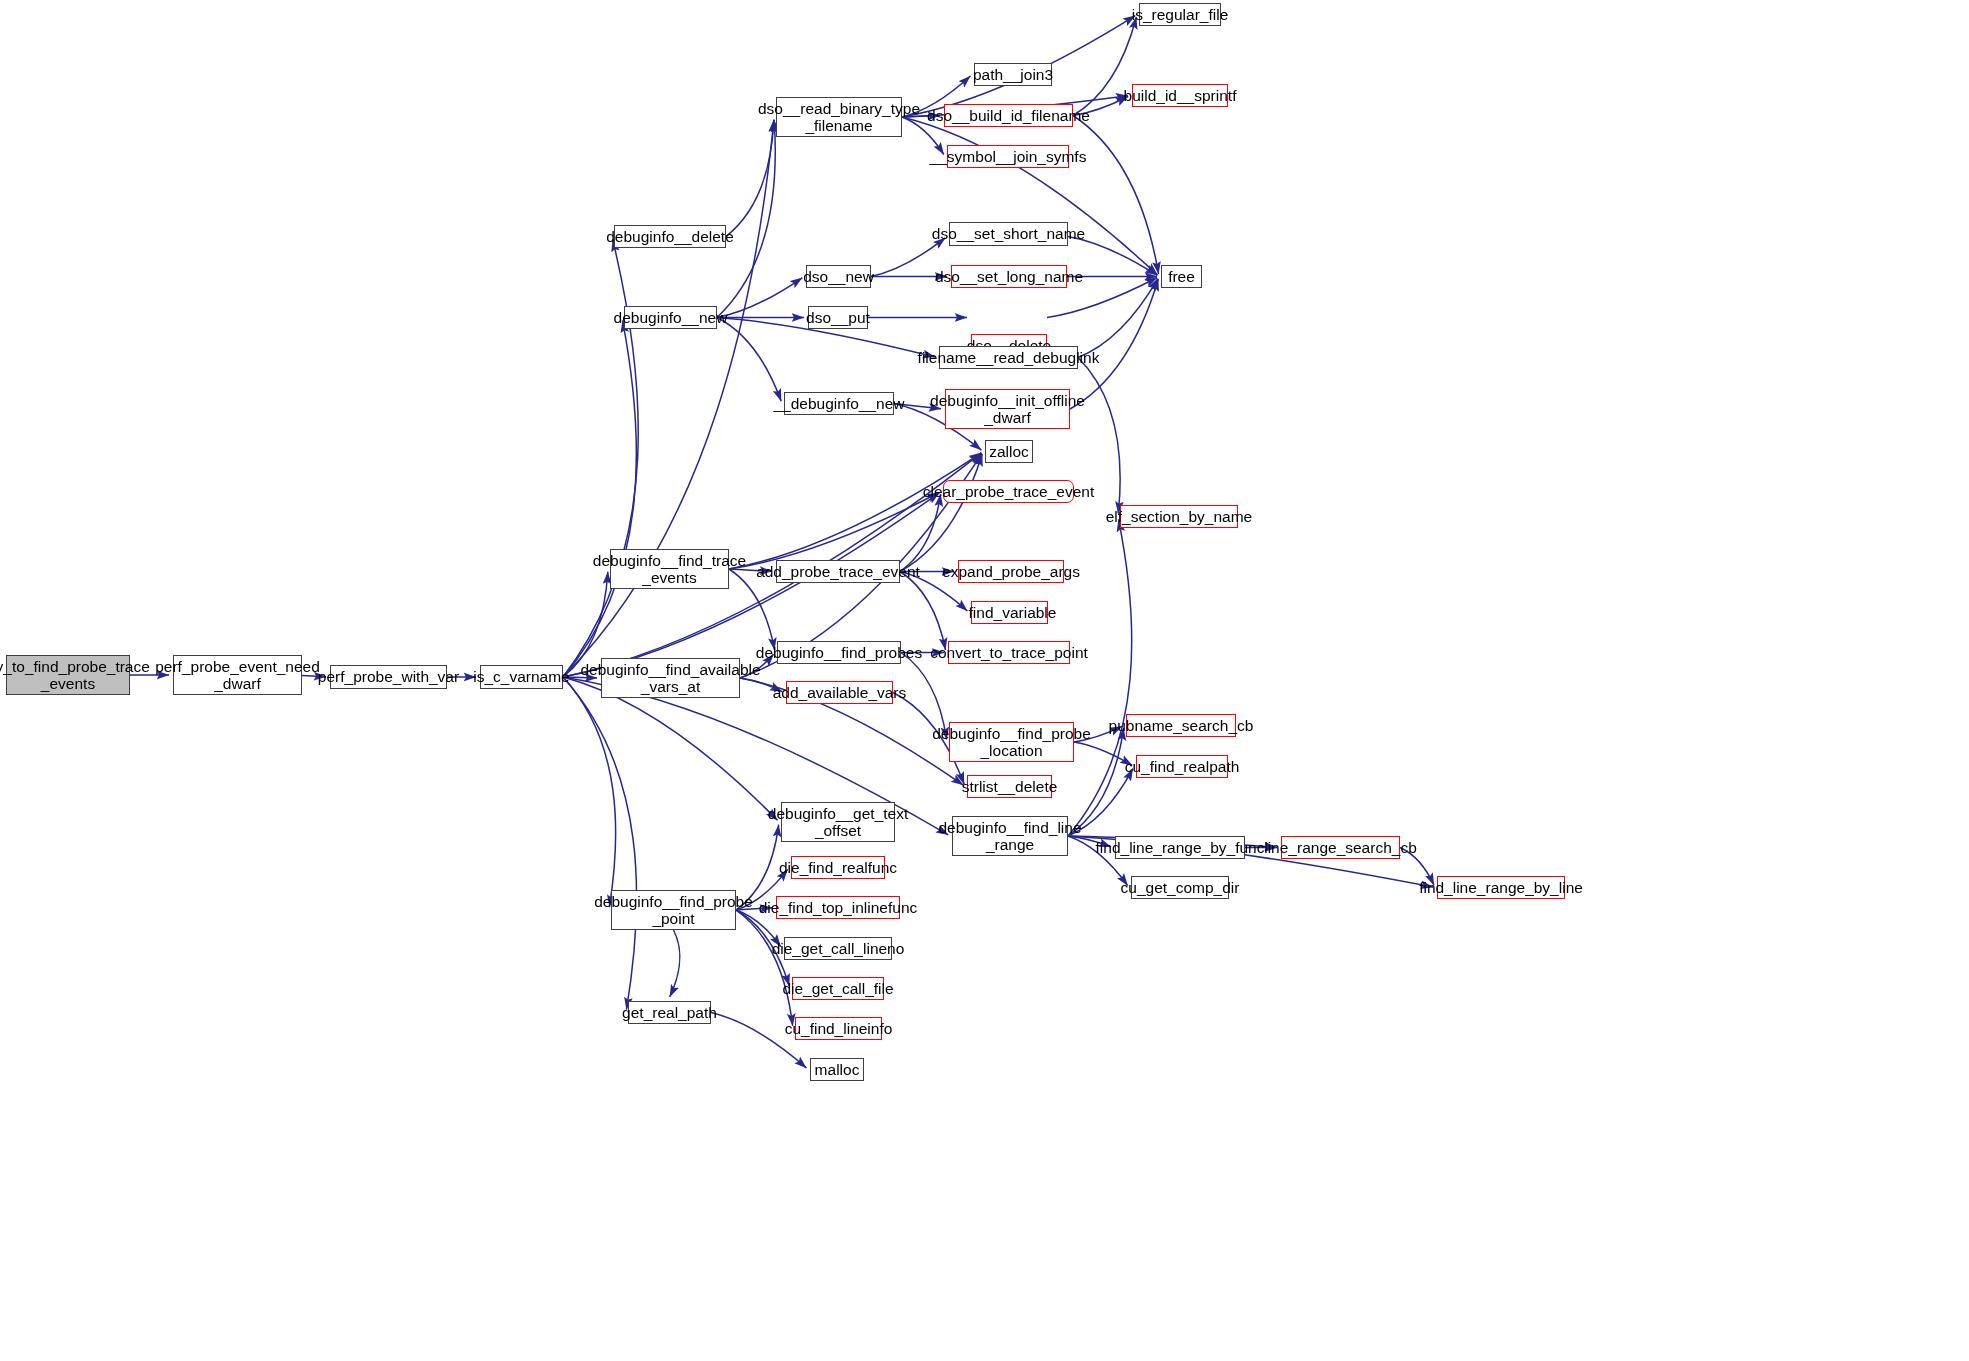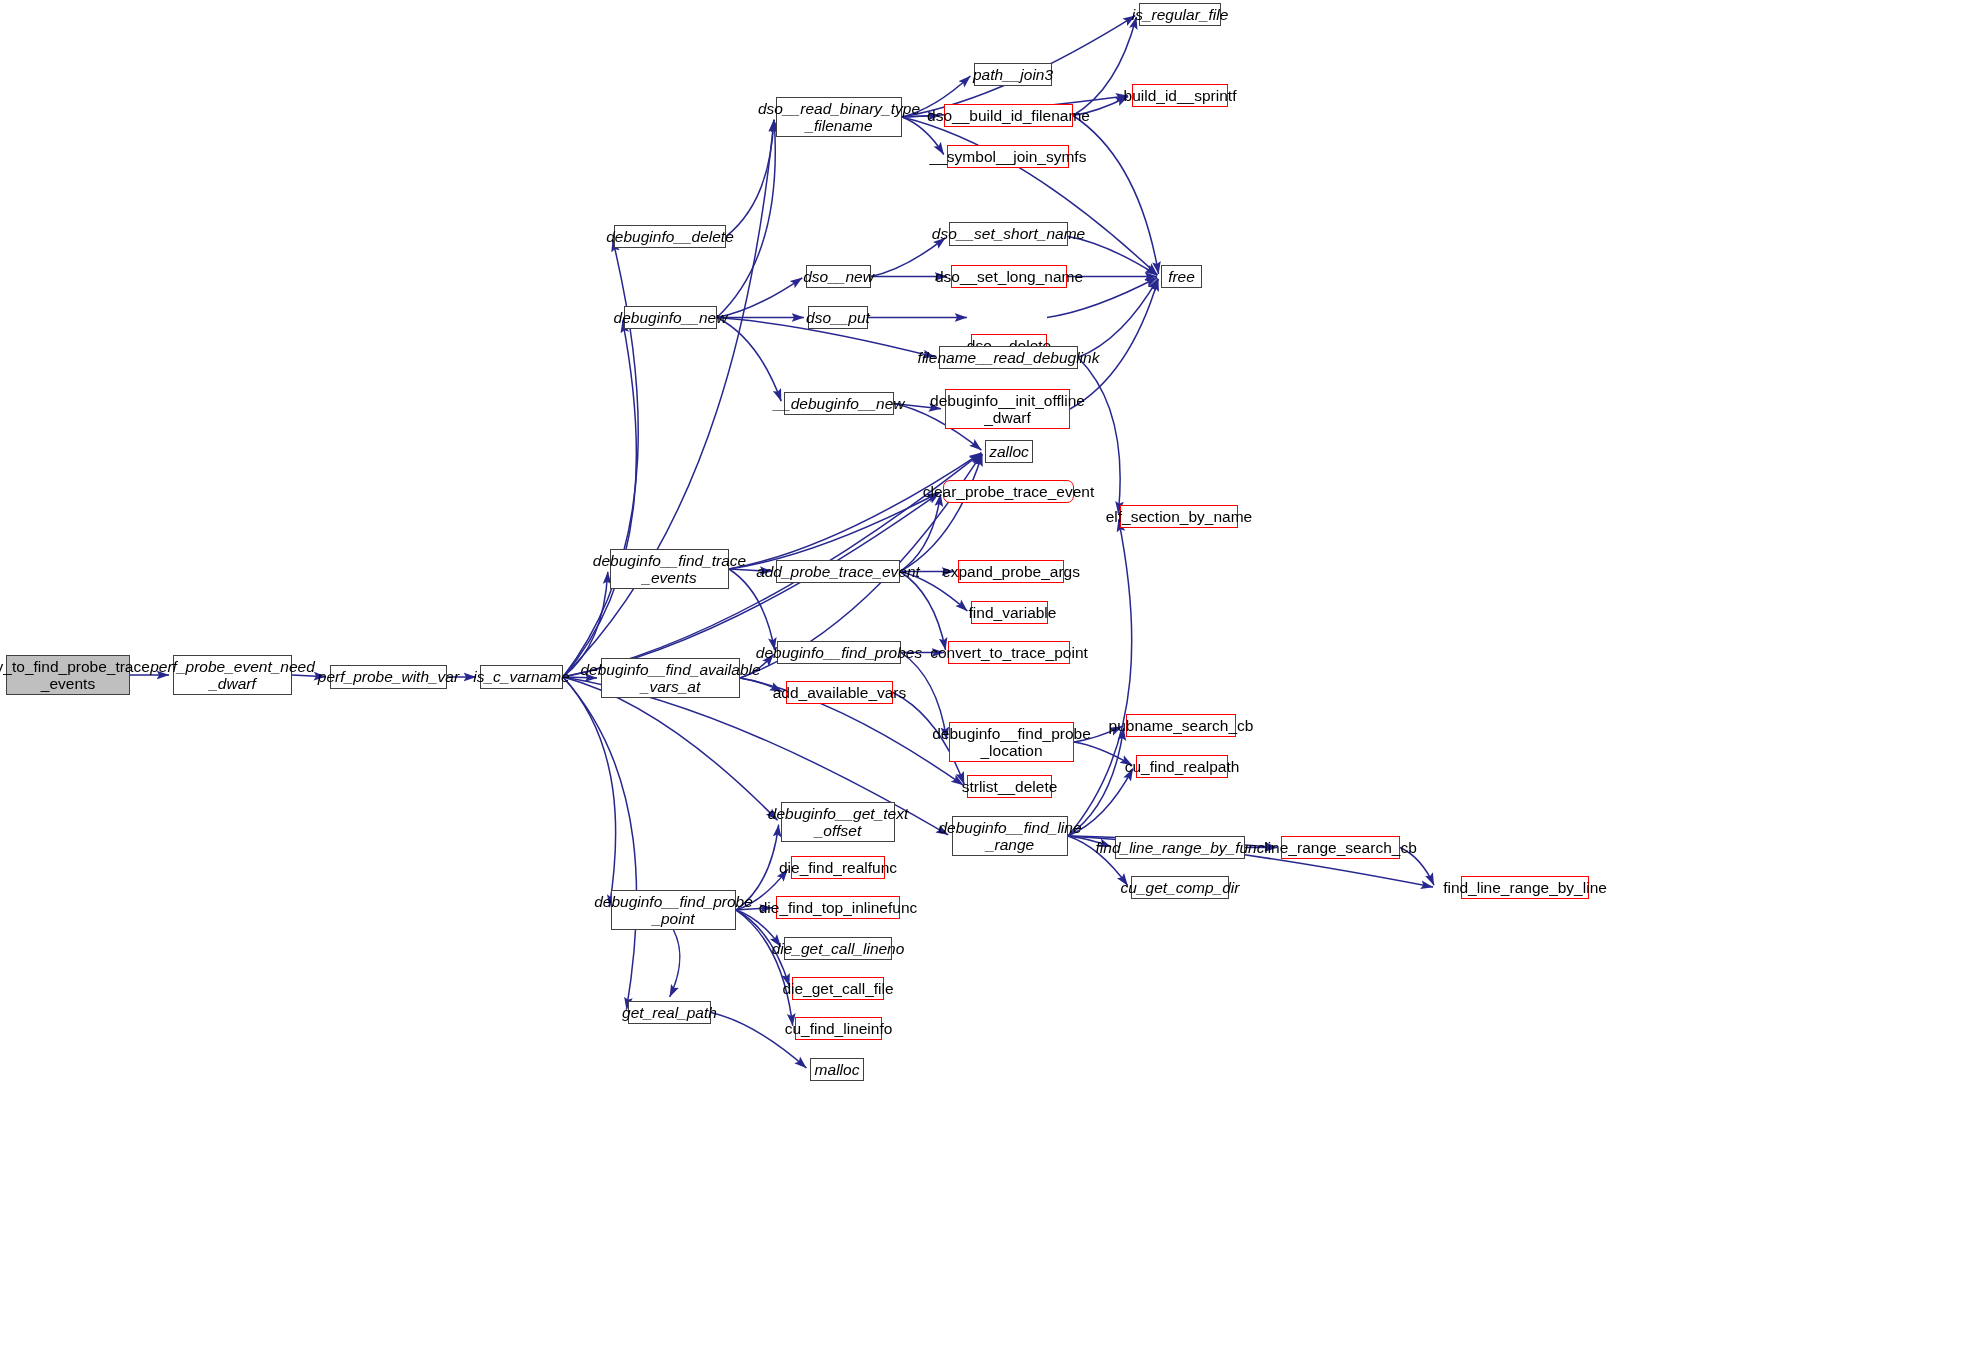--- a/index.html
+++ b/index.html
@@ -20,21 +20,21 @@
     align-items:center;
     justify-content:center;
     text-align:center;
     color:#000000;
     font-size:15.5px;
     line-height:1.12;
     letter-spacing:0px;
     white-space:pre-line;
     z-index:3;
   }
-  .node.black{border:1px solid #404040;font-style:italic;}
+  .node.black{border:1px solid #404040;}
   .node.red{border:1.6px solid #ff0000;}
   .node.root{background:#bfbfbf;border:1px solid #404040;}
 </style>
 </head>
 <body>
 
 <div id="canvas">
   <svg id="edges" viewBox="0 0 1969 1361" preserveAspectRatio="none">
     <defs>
       <marker id="ah" markerWidth="9" markerHeight="9" refX="8.2" refY="3.2" orient="auto" markerUnits="strokeWidth">
@@ -115,21 +115,21 @@
         <path d="M1068,836 C1094.1129932574295,844.9280469522208 1114.8849962541276,867.8544705290116 1127.6922881544913,885.5831103218759" marker-end="url(#ah)"></path>
         <path d="M1068,836 C1187.161843880557,842.4629408146616 1326.3788021558648,866.4849671192563 1433.0289525929586,887.084214832982" marker-end="url(#ah)"></path>
         <path d="M1068,836 C1146.2108970278305,743.6392981171184 1138.083831682128,617.8384989539547 1118.527113429289,519.4624952812184" marker-end="url(#ah)"></path>
         <path d="M1245,847.5 C1256.2,847.5 1269.5,847.5 1277,847.5" marker-end="url(#ah)"></path>
         <path d="M1400,847.5 C1417.0787128426975,855.2971584415723 1428.2881738014987,872.7206435786512 1433.9931058051327,885.2701175612585" marker-end="url(#ah)"></path>
       </g>
   </svg>
   <div id="node-layer">
       <div class="node root" style="left: 6px; top: 655px; width: 124px; height: 40px;">try_to_find_probe_trace
 _events</div>
-      <div class="node black" style="left: 173px; top: 655px; width: 119px; height: 40px;">perf_probe_event_need
+      <div class="node black" style="left: 173px; top: 655px; width: 129px; height: 40px;">perf_probe_event_need
 _dwarf</div>
       <div class="node black" style="left: 330px; top: 665px; width: 117px; height: 24px;">perf_probe_with_var</div>
       <div class="node black" style="left: 480px; top: 665px; width: 83px; height: 24px;">is_c_varname</div>
       <div class="node black" style="left: 614px; top: 225px; width: 112px; height: 23px;">debuginfo__delete</div>
       <div class="node black" style="left: 624px; top: 306px; width: 93px; height: 23px; text-align: center;">debuginfo__new</div>
       <div class="node black" style="left: 610px; top: 549px; width: 119px; height: 40px;">debuginfo__find_trace
 _events</div>
       <div class="node black" style="left: 601px; top: 658px; width: 139px; height: 40px;">debuginfo__find_available
 _vars_at</div>
       <div class="node black" style="left: 611px; top: 890px; width: 125px; height: 40px;">debuginfo__find_probe
@@ -172,15 +172,15 @@
 _range</div>
       <div class="node black" style="left: 1161px; top: 265px; width: 41px; height: 23px;">free</div>
       <div class="node red" style="left: 1120px; top: 505px; width: 118px; height: 23px;">elf_section_by_name</div>
       <div class="node red" style="left: 1126px; top: 714px; width: 110px; height: 23px;">pubname_search_cb</div>
       <div class="node red" style="left: 1136px; top: 755px; width: 92px; height: 23px;">cu_find_realpath</div>
       <div class="node black" style="left: 1115px; top: 836px; width: 130px; height: 23px;">find_line_range_by_func</div>
       <div class="node black" style="left: 1131px; top: 876px; width: 98px; height: 23px;">cu_get_comp_dir</div>
       <div class="node black" style="left: 1139px; top: 3px; width: 82px; height: 23px;">is_regular_file</div>
       <div class="node red" style="left: 1132px; top: 84px; width: 96px; height: 23px;">build_id__sprintf</div>
       <div class="node red" style="left: 1281px; top: 836px; width: 119px; height: 23px;">line_range_search_cb</div>
-      <div class="node red" style="left: 1437px; top: 876px; width: 128px; height: 23px; margin-left: 24px;">find_line_range_by_line</div>
+      <div class="node red" style="left: 1437px; top: 876px; width: 128px; height: 23px;">find_line_range_by_line</div>
     </div>
 </div>
 
 </body></html>

